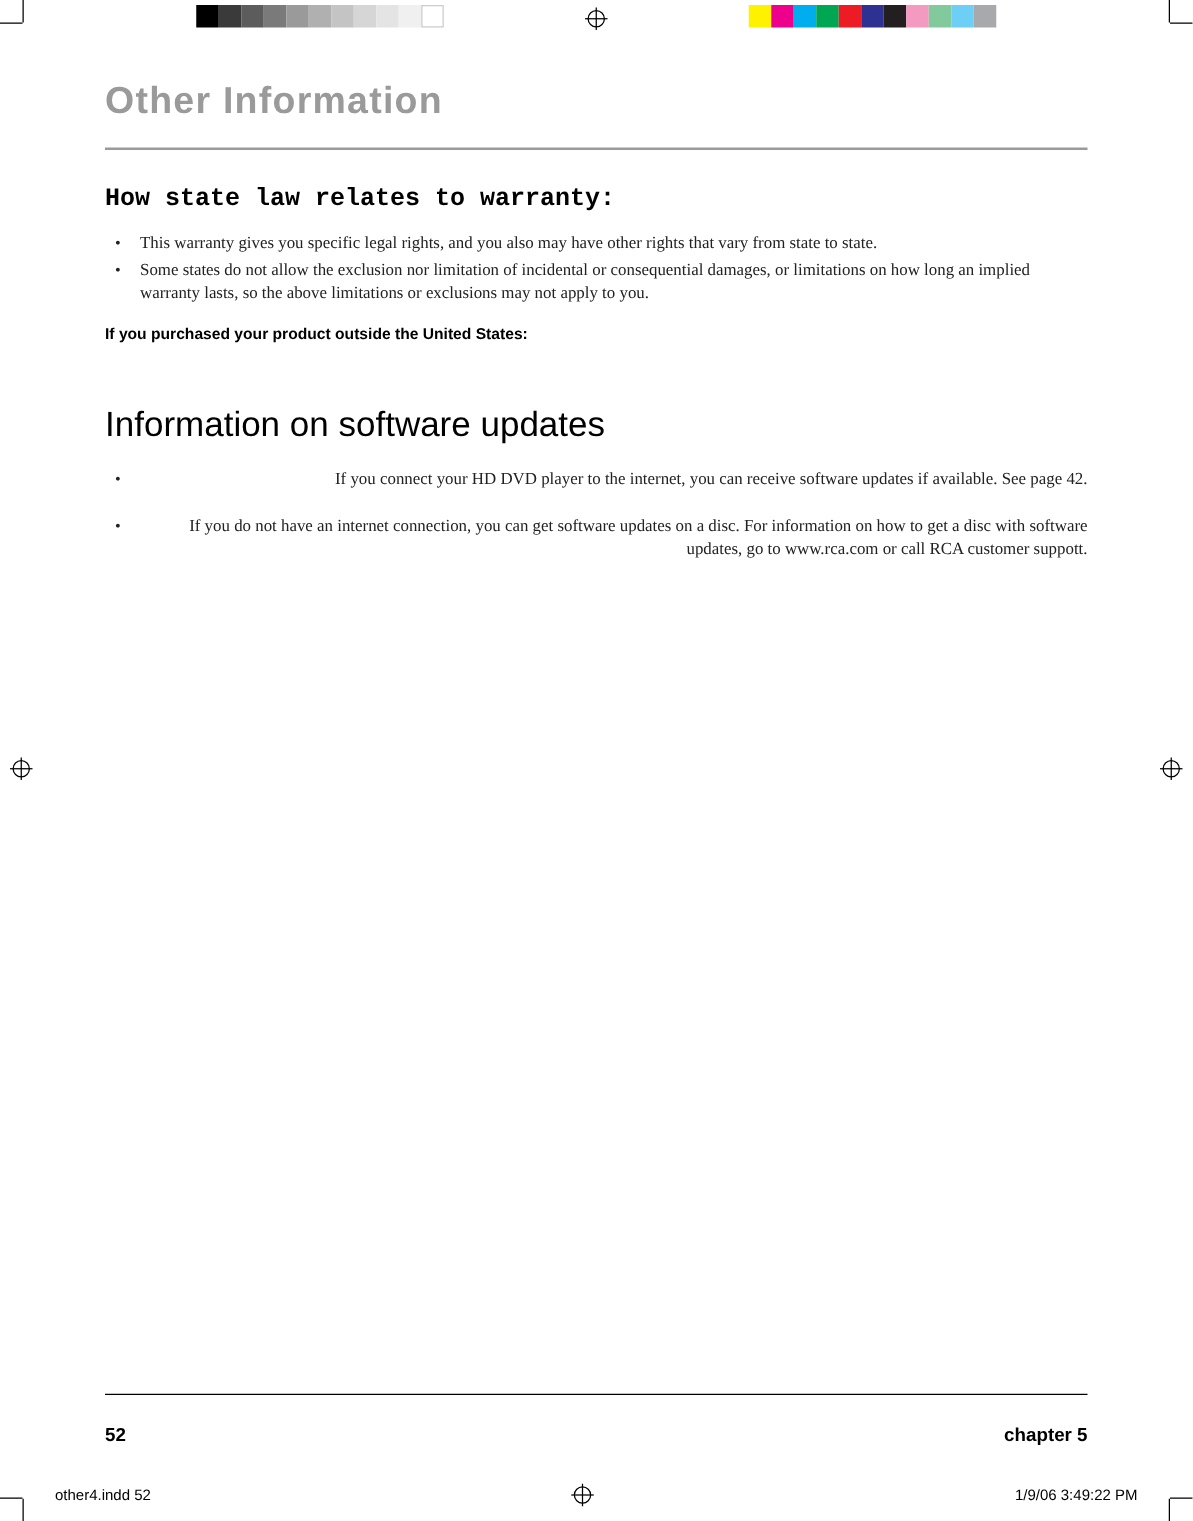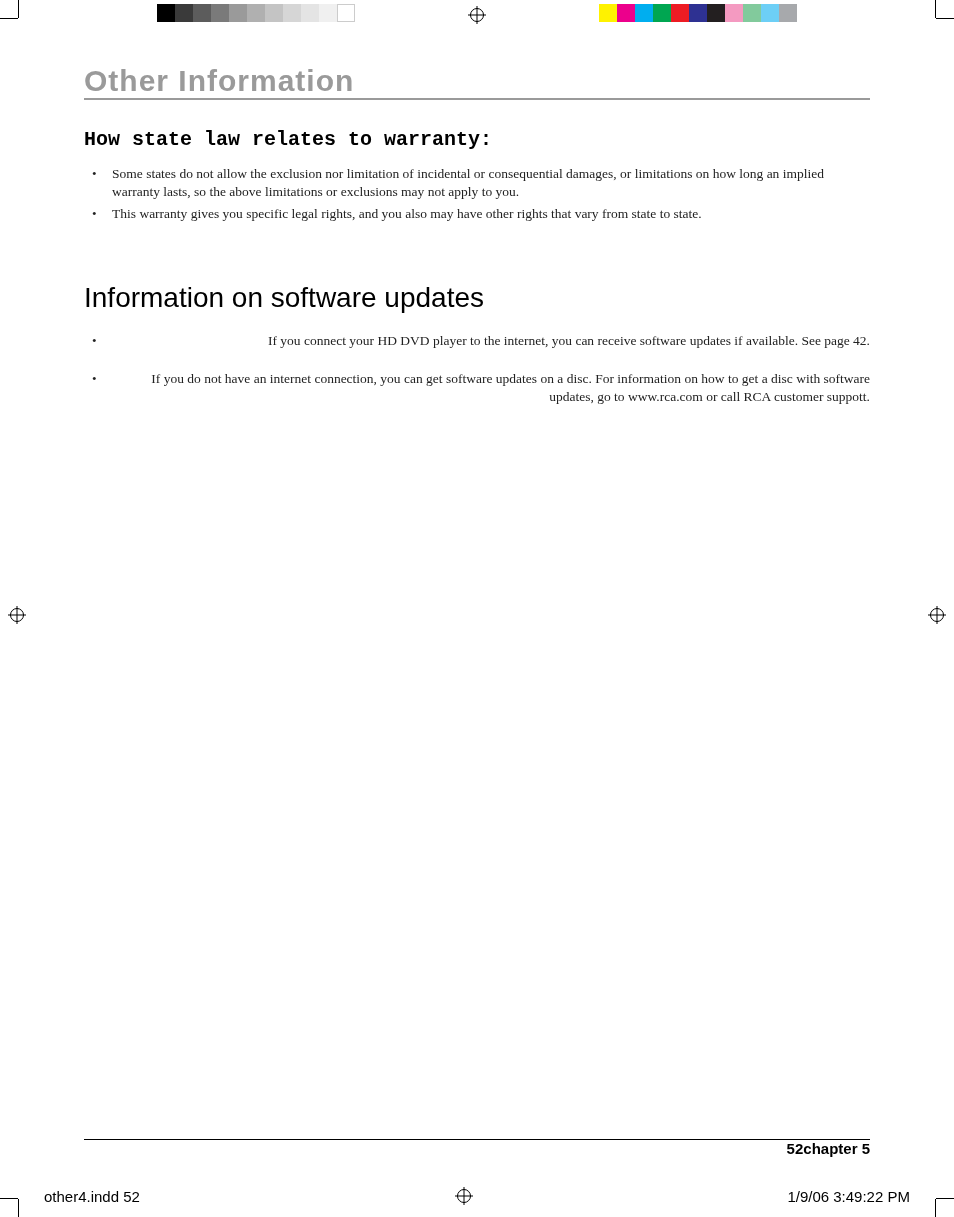--- a/index.html
+++ b/index.html
@@ -73,21 +73,21 @@
       display: flex;
       flex-direction: column;
     }
     .section-title {
       font-family: Arial, Helvetica, sans-serif;
       font-weight: 900;
       font-size: 30px;
       color: #9a9a9a;
       letter-spacing: 1px;
       border-bottom: 2px solid #9a9a9a;
-      padding-bottom: 0;
+      padding-bottom: 20px;
       margin-bottom: 28px;
       font-stretch: expanded;
     }
     .h2 {
       font-family: Liberation Mono, monospace;
       font-weight: 700;
       font-size: 20px;
       color: #000;
       margin-bottom: 14px;
     }
@@ -137,38 +137,38 @@
     .asterisk-line::before {
       content: '*';
       position: absolute;
       left: 0;
       top: 0;
     }
 
     .footer {
       margin-top: auto;
       border-top: 1px solid #000;
-      padding-top: 0;
-      display: flex;
-      justify-content: flex-end;
+      padding-top: 24px;
+      display: flex;
+      justify-content: space-between;
       font-family: 'Segoe UI', Arial, sans-serif;
       font-weight: 700;
       font-size: 15px;
     }
 
     .slug {
       position: absolute;
       bottom: 12px;
       left: 44px;
       right: 44px;
       display: flex;
       justify-content: space-between;
       align-items: center;
       font-family: Arial, sans-serif;
-      font-size: 15px;
+      font-size: 12px;
       color: #000;
     }
     .slug .reg-mark { margin-top: 0; }
 
     .print-marks-bottom-corners {
       position:absolute; bottom:0; left:0; right:0; height:28px;
     }
     .crop-corner.bl { position:absolute; bottom:0; left:0; }
     .crop-corner.bl::before { content:''; position:absolute; bottom:18px; left:0; width:18px; height:1px; background:#000; }
     .crop-corner.bl::after { content:''; position:absolute; bottom:0; left:18px; width:1px; height:18px; background:#000; }
@@ -218,23 +218,24 @@
   </div>
 <div class="reg-side right reg-mark">
     <span class="h"></span>
   </div>
 
 <div class="page">
   <div class="section-title">Other Information</div>
 
   <div class="h2">How state law relates to warranty:</div>
   <ul class="bullets">
+    <li>This warranty gives you specific legal rights, and you also may have other rights that vary from state to state.</li>
     <li>Some states do not allow the exclusion nor limitation of incidental or consequential damages, or limitations on how long an implied warranty lasts, so the above limitations or exclusions may not apply to you.</li>
-    <li>This warranty gives you specific legal rights, and you also may have other rights that vary from state to state.</li>
   </ul>
+  <div class="bold-note">If you purchased your product outside the United States:</div>
 
   <div class="h1">Information on software updates</div>
   <ul class="bullets spaced">
     <li>If you connect your HD DVD player to the internet, you can receive software updates if available. See page 42.</li>
     <li>If you do not have an internet connection, you can get software updates on a disc. For information on how to get a disc with software updates, go to www.rca.com or call RCA customer suppott.</li>
   </ul>
 
   <div class="footer">
     <span>52</span>
     <span>chapter 5</span>

